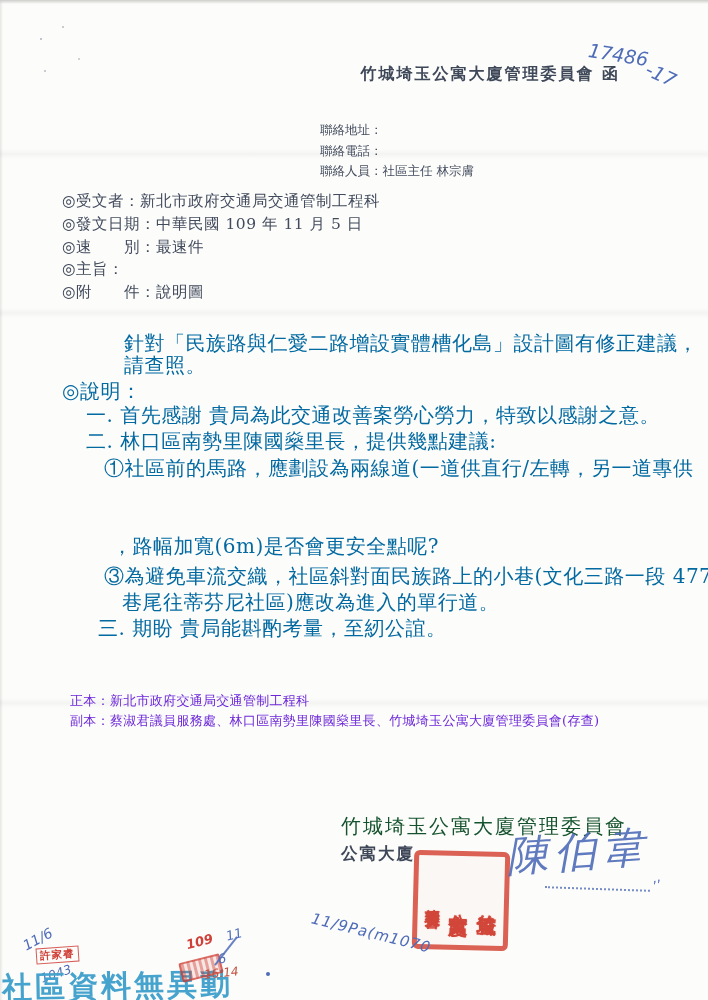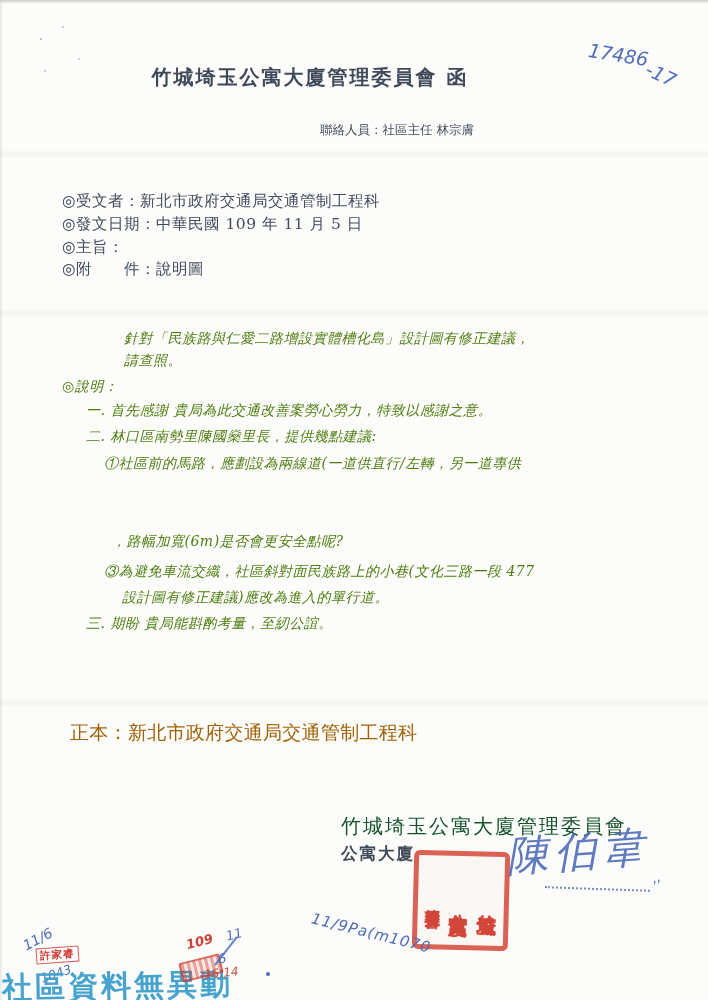--- a/index.html
+++ b/index.html
@@ -15,36 +15,36 @@
   .edge-left { position:absolute; top:0; left:0; width:3px; height:100%;
     background:linear-gradient(90deg,#cfcfcc, rgba(207,207,204,0)); opacity:.5; }
   .streak { position:absolute; left:0; width:100%; height:10px; opacity:.05;
     background:linear-gradient(rgba(0,0,0,0), #556, rgba(0,0,0,0)); }
   .specks { position:absolute; top:38px; left:40px; width:2px; height:2px;
     background:#8b93a0; border-radius:50%;
     box-shadow:22px -12px 0 #9aa1ac, 38px 20px 0 #a6acb5, 4px 32px 0 #9aa1ac; opacity:.7; }
 
   .abs { position:absolute; white-space:nowrap; }
 
-  .title { top:64px; left:0; width:620px; text-align:center;
-    font-size:20px; font-weight:bold; letter-spacing:2px; color:#3f4859; }
+  .title { top:64px; left:0; width:620px; text-align:right;
+    font-size:16px; font-weight:bold; letter-spacing:2px; color:#3f4859; }
 
   .handwrite { font-family:"DejaVu Sans","Liberation Sans",sans-serif;
     font-style:italic; color:#4f6cb8; }
   .reg { top:46px; left:588px; font-size:19px; transform:rotate(9deg); }
   .reg .suffix { display:inline-block; transform:translateY(13px) rotate(16deg); }
 
   .contact { top:120px; left:320px; font-size:12.5px; line-height:20.5px; color:#434c5e; }
 
   .fields { top:190px; left:62px; font-size:15.5px; line-height:22.8px;
     letter-spacing:.5px; color:#424b5d; }
 
-  .bodyline { font-size:14px; letter-spacing:.5px; color:#4d7c0f;font-style:italic; }
+  .bodyline { font-size:20px; letter-spacing:.5px; color:#0369a1; }
 
-  .dist { font-size:19px; letter-spacing:.3px; color:#a16207;margin-top:28px; }
+  .dist { font-size:13px; letter-spacing:.3px; color:#6d28d9; }
 
   .sig-org { top:813px; left:341px; font-size:20px; letter-spacing:2px; font-weight:normal; color:#14532d; }
   .sig-role { top:843px; left:341px; font-size:16.5px; letter-spacing:2px; font-weight:bold; color:#3f4859; }
 
   .stamp-big { top:851px; left:413px; width:96px; height:99px;
     border:5px solid rgba(211,70,55,.85); border-radius:6px;
     transform:rotate(1.5deg); display:flex; flex-direction:row-reverse;
     justify-content:space-around; align-items:center; padding:2px;
     color:#d2463a; background:rgba(230,120,105,.04); }
   .stamp-big .col { writing-mode:vertical-rl; text-orientation:upright;
@@ -93,43 +93,47 @@
   <div class="streak" style="top:149px"></div>
   <div class="streak" style="top:308px"></div>
   <div class="streak" style="top:698px"></div>
   <div class="specks"></div>
 
   <div class="abs reg handwrite"><span>17486</span><span class="suffix">-17</span></div>
 
   <div class="abs title">竹城埼玉公寓大廈管理委員會 函</div>
 
   <div class="abs contact">
+    <div>聯絡地址：</div>
+    <div>聯絡電話：</div>
     <div>聯絡人員：社區主任 林宗膚</div>
   </div>
 
   <div class="abs fields">
     <div>◎受文者：新北市政府交通局交通管制工程科</div>
     <div>◎發文日期：中華民國 109 年 11 月 5 日</div>
+    <div>◎速　　別：最速件</div>
     <div>◎主旨：</div>
     <div>◎附　　件：說明圖</div>
   </div>
 
   <div class="abs bodyline" style="top:330px; left:124px">針對「民族路與仁愛二路增設實體槽化島」設計圖有修正建議，</div>
   <div class="abs bodyline" style="top:352px; left:124px">請查照。</div>
 
   <div class="abs bodyline" style="top:378px; left:62px">◎說明：</div>
   <div class="abs bodyline" style="top:402px; left:86px">一. 首先感謝 貴局為此交通改善案勞心勞力，特致以感謝之意。</div>
   <div class="abs bodyline" style="top:428px; left:86px">二. 林口區南勢里陳國燊里長，提供幾點建議:</div>
   <div class="abs bodyline" style="top:455px; left:104px">①社區前的馬路，應劃設為兩線道(一道供直行/左轉，另一道專供</div>
   <div class="abs bodyline" style="top:533px; left:112px">，路幅加寬(6m)是否會更安全點呢?</div>
   <div class="abs bodyline" style="top:563px; left:104px">③為避免車流交織，社區斜對面民族路上的小巷(文化三路一段 477</div>
-  <div class="abs bodyline" style="top:589px; left:122px">設計圖有修正建議)應改為進入的單行道。</div>
-  <div class="abs bodyline" style="top:615px; left:86px">三. 期盼 貴局能斟酌考量，至紉公誼。</div>
+  <div class="abs bodyline" style="top:589px; left:122px">巷尾往蒂芬尼社區)應改為進入的單行道。</div>
+  <div class="abs bodyline" style="top:615px; left:98px">三. 期盼 貴局能斟酌考量，至紉公誼。</div>
 
   <div class="abs dist" style="top:692px; left:70px">正本：新北市政府交通局交通管制工程科</div>
+  <div class="abs dist" style="top:712px; left:70px">副本：蔡淑君議員服務處、林口區南勢里陳國燊里長、竹城埼玉公寓大廈管理委員會(存查)</div>
 
   <div class="abs sig-org">竹城埼玉公寓大廈管理委員會</div>
   <div class="abs sig-role">公寓大廈</div>
 
   <div class="abs stamp-big">
     <div class="col">竹城埼玉</div>
     <div class="col">公寓大廈</div>
     <div class="col small">管理委員會</div>
   </div>
 

